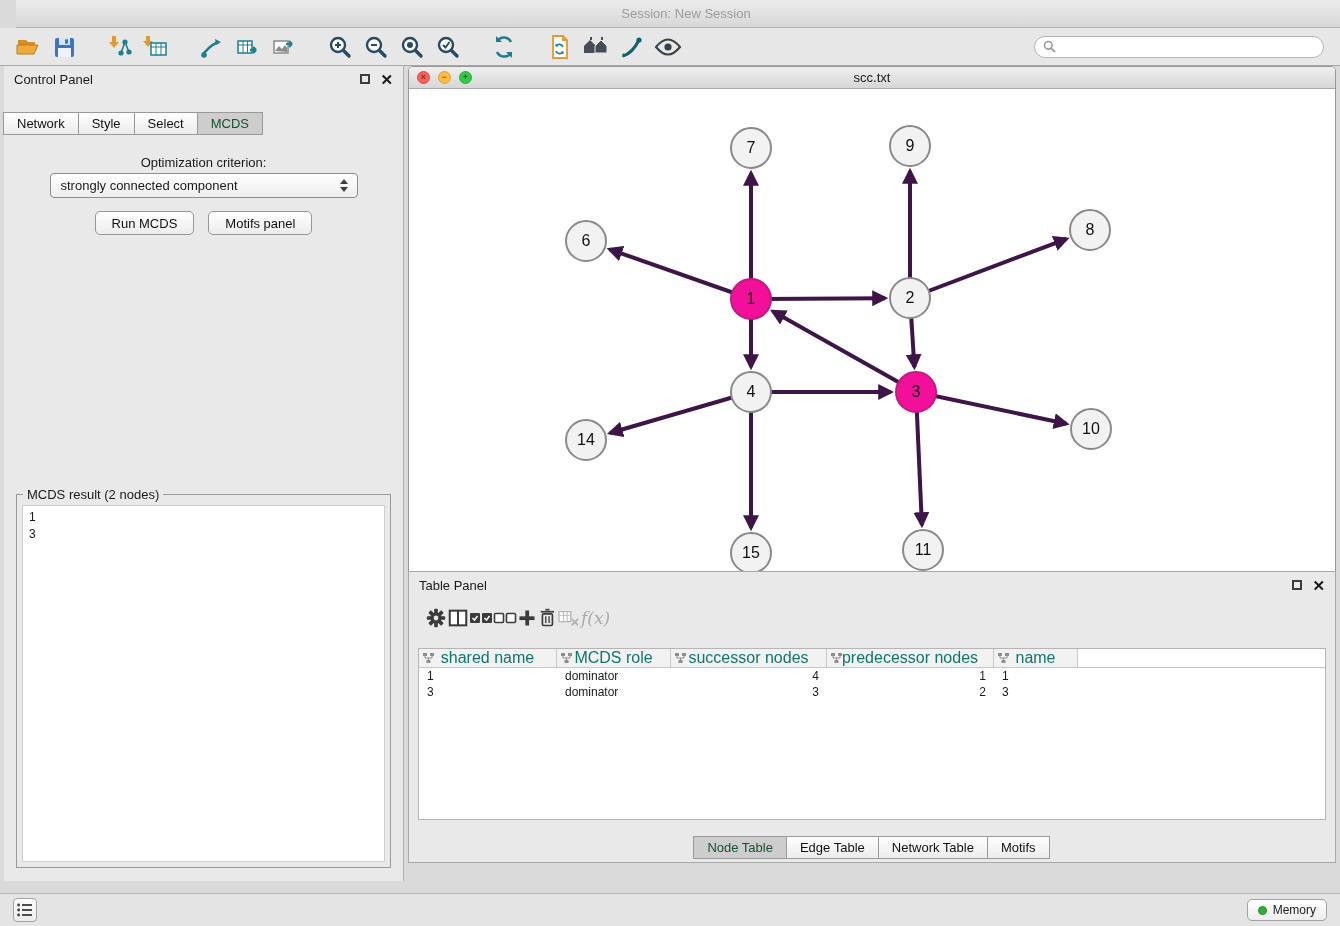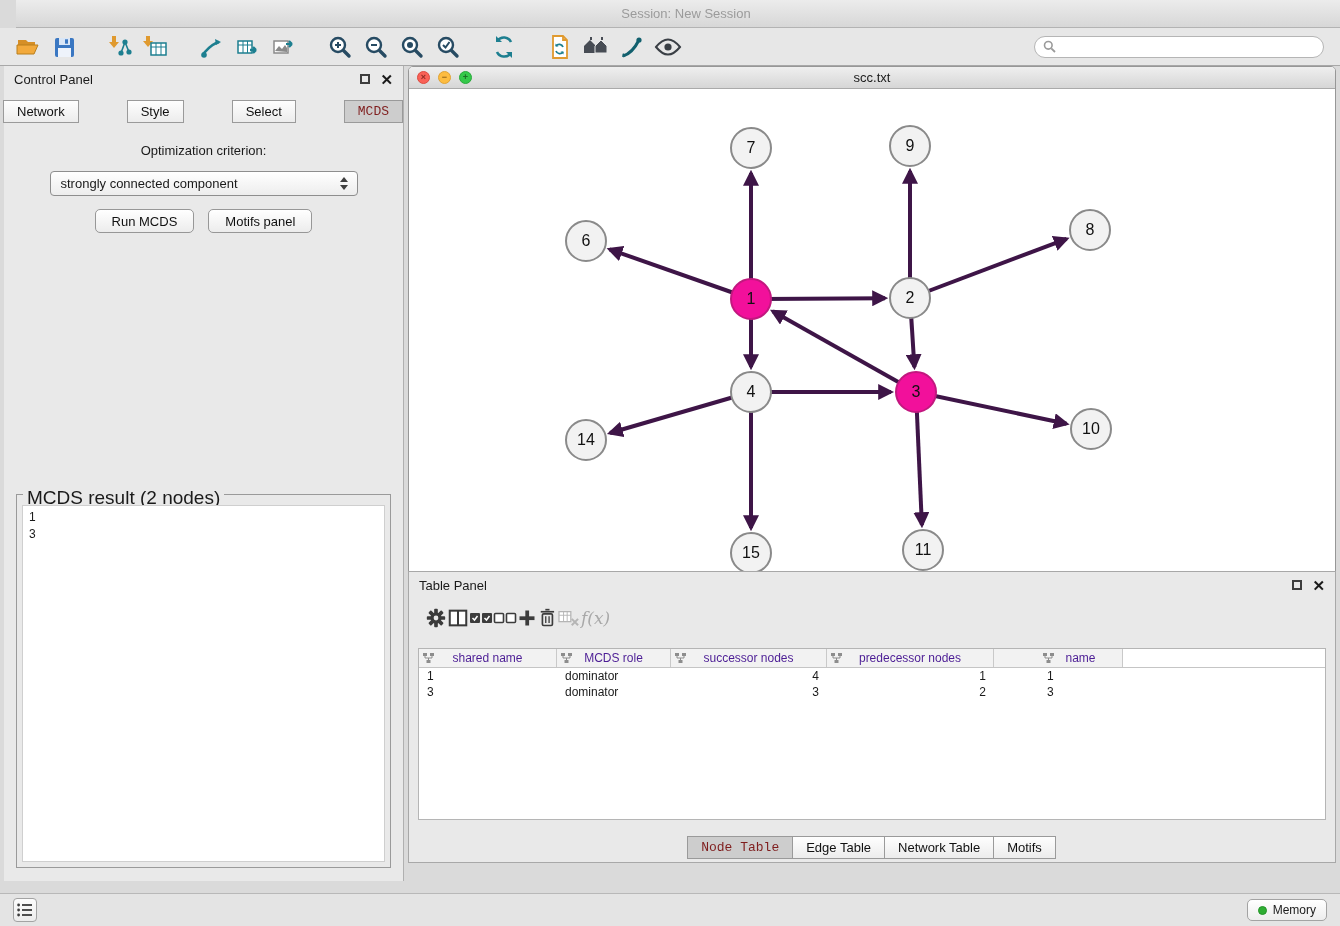--- a/index.html
+++ b/index.html
@@ -40,30 +40,30 @@
   
   .control-panel {
     position:absolute; left:4px; top:66px; width:400px; height:815px;
     background:#e9e9e9; border-right:1px solid #b0b0b0;
   }
   .panel-head { height:26px; display:flex; align-items:center; padding:0 10px; font-size:13px; }
   .winbtns { margin-left:auto; display:flex; align-items:center; gap:10px; }
   .floatbtn { width:10px; height:10px; border:2px solid #3d3d3d; display:inline-block; }
   .closebtn { font-size:15px; font-weight:bold; color:#1a1a1a; line-height:1; }
 
-  .tabs { display:flex; justify-content:space-between; margin-top:8px;border-radius:6px; }
+  .tabs { display:flex; justify-content:flex-start; margin-top:20px;border-radius:6px; }
   .tab {
     border:1px solid #9a9a9a; background:linear-gradient(#fefefe,#ececec);
     padding:3px 13px; font-size:13px; margin-left:-1px; color:#111; white-space:nowrap;
   }
-  .tab.active { background:#cdcdcd; color:#7f1d1d;font-family:Liberation Mono, monospace; }
+  .tab.active { background:#cdcdcd; color:#14532d; }
 
   .opt-label { margin-top:20px; text-align:center; font-size:13px; }
   .selectbox {
-    width:308px; margin:13px auto 0; height:25px;
+    width:308px; margin:3px auto 0; height:25px;
     border:1px solid #8e8e8e; border-radius:4px;
     background:linear-gradient(#ffffff,#ededed);
     display:flex; align-items:center; padding:0 6px 0 10px; font-size:13px;
   }
   .selectbox .val { flex:1; text-align:left; }
   .stepper { display:flex; flex-direction:column; gap:3px; align-items:center; width:14px; }
   .stepper i { width:0; height:0; border-left:4px solid transparent; border-right:4px solid transparent; display:block; }
   .stepper .up { border-bottom:5px solid #3f3f3f; }
   .stepper .dn { border-top:5px solid #3f3f3f; }
 
@@ -72,21 +72,21 @@
     font-family:inherit; font-size:13px; height:24px; padding:0 16px;
     border:1px solid #979797; border-radius:5px;
     background:linear-gradient(#ffffff,#ececec); color:#111;
   }
 
   .result-group {
     position:absolute; left:12px; right:12px; top:428px; height:374px;
     border:1px solid #9a9a9a;
   }
   .result-legend {
-    position:absolute; top:-8px; left:6px; background:#e9e9e9; padding:0 4px; font-size:19px;
+    position:absolute; top:-8px; left:6px; background:#e9e9e9; padding:0 4px; font-size:13px;
   }
   .result-area {
     position:absolute; left:5px; right:5px; top:10px; bottom:5px;
     background:#fff; border:1px solid #cfcfcf;
     font-size:12px; padding:3px 6px; line-height:17px; overflow:hidden;
   }
 
   
   .net-window {
     position:absolute; left:408px; top:66px; width:928px; height:527px;
@@ -118,26 +118,26 @@
   .ticon { display:flex; align-items:center; justify-content:center; }
   .fx { font-family:"DejaVu Serif", serif; font-style:italic; font-size:17px; color:#a8a8a8; }
 
   .tp-table {
     position:absolute; left:9px; right:9px; top:76px; height:172px;
     background:#fff; border:1px solid #b5b5b5; overflow:hidden;
   }
   .thead { display:flex; height:19px; background:#f2f2f2; border-bottom:1px solid #c5c5c5; }
   .th {
     position:relative; border-right:1px solid #c9c9c9;
-    display:flex; align-items:center; justify-content:center;
-    font-size:12px; color:#4c1d95;
+    display:flex; align-items:flex-start; justify-content:center;
+    font-size:16px; color:#0f766e;
   }
   .th .sorticon { position:absolute; left:4px; top:4px; }
   .th-fill { flex:1; background:#fff; }
-  .c0 { width:138px; } .c1 { width:114px; } .c2 { width:156px; } .c3 { width:167px; } .c4 { width:84px;margin-left:45px; }
+  .c0 { width:138px; } .c1 { width:114px; } .c2 { width:156px; } .c3 { width:167px; } .c4 { width:84px; }
   .trow { display:flex; height:16px; line-height:16px; font-size:12px; }
   .td { padding:0 8px; white-space:nowrap; overflow:hidden; }
   .td.a-right { text-align:right; }
 
   .tp-tabs { position:absolute; bottom:3px; left:0; right:0; display:flex; justify-content:center; }
 
   
   .statusbar {
     position:absolute; bottom:0; left:0; width:100%; height:33px;
     background:#e4e4e4; border-top:1px solid #b8b8b8;

